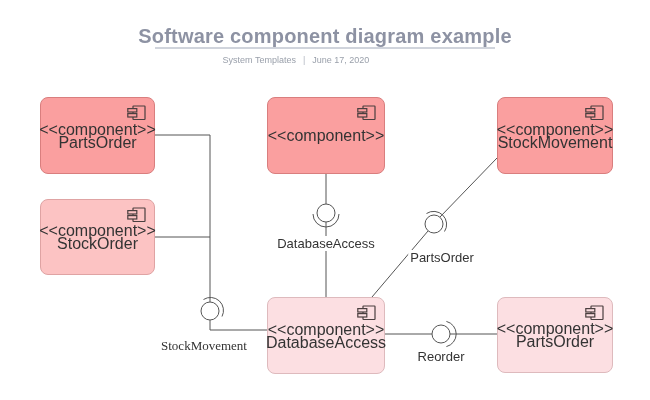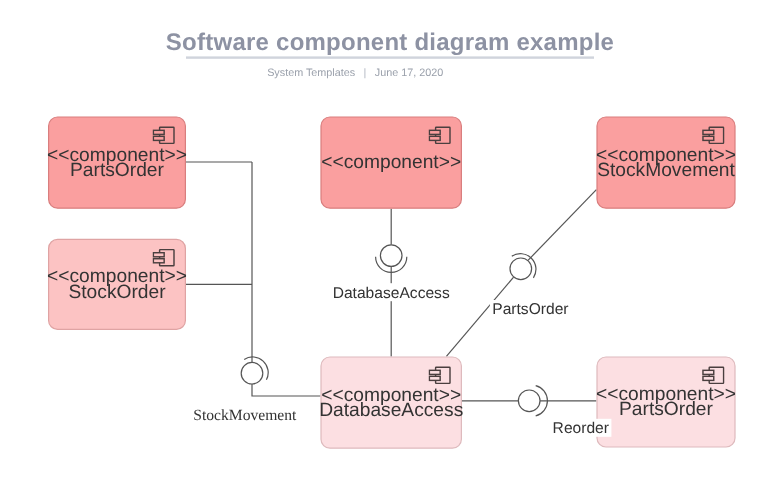--- a/index.html
+++ b/index.html
@@ -142,15 +142,15 @@
     </svg>
     <div class="txt">
       <div>&lt;&lt;component&gt;&gt;</div>
       <div>PartsOrder</div>
     </div>
   </div>
 
   <span class="iface-label" style="left:326px;top:236px;">DatabaseAccess</span>
   <span class="iface-label" style="left:442px;top:250px;">PartsOrder</span>
   <span class="iface-label" style="left:204px;top:338px;font-family:Liberation Serif, serif;">StockMovement</span>
-  <span class="iface-label" style="left:441px;top:349px;margin-left:43px;">Reorder</span>
+  <span class="iface-label" style="left:441px;top:349px;">Reorder</span>
 
 </div>
 
 </body></html>

